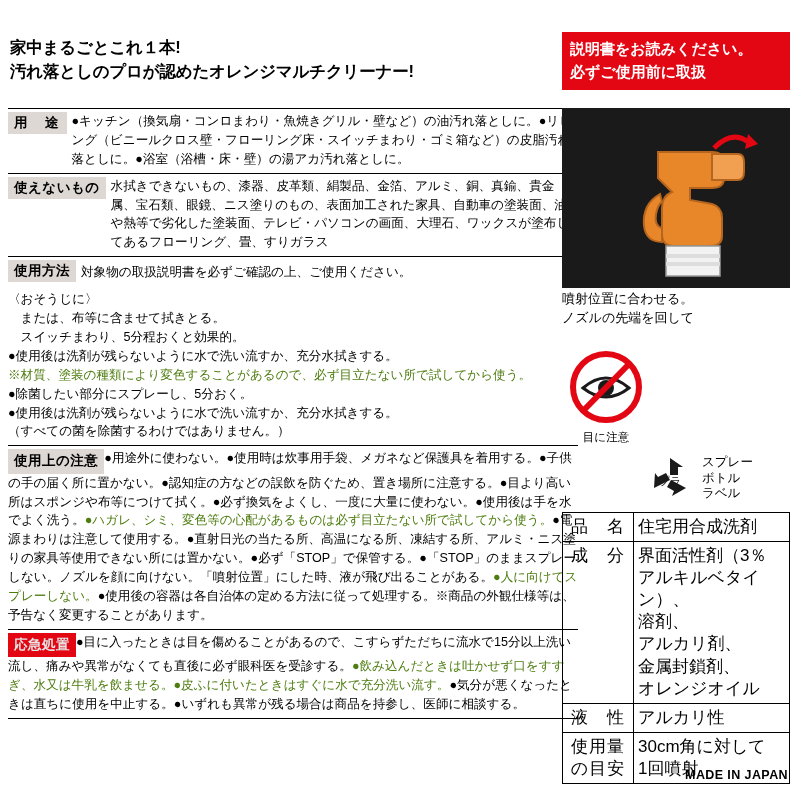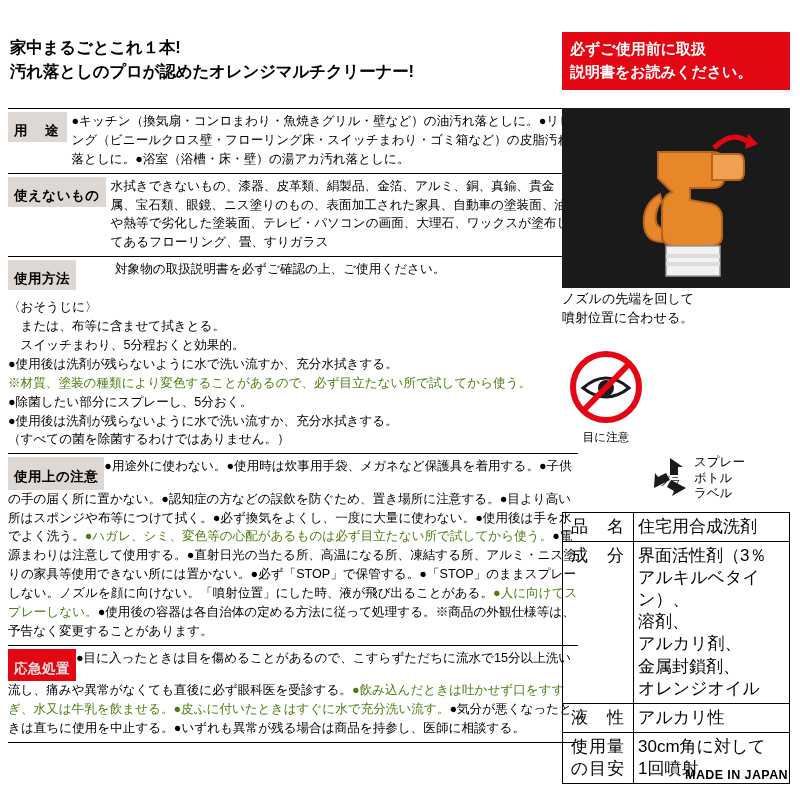--- a/index.html
+++ b/index.html
@@ -34,55 +34,55 @@
 
   .sec{border-top:1px solid #000;position:relative;}
   .sec.first{border-top:1px solid #000;}
   .sec-last{border-bottom:1px solid #000;}
 
   .lbl{
     display:inline-block;
     background:#ddd8d4;
     font-weight:bold;
     font-size:13.5px;
-    padding:10px 6px 2px 6px;
+    padding:2px 6px 2px 6px;
     letter-spacing:2px;
     vertical-align:top;
   }
   .lbl.red{background:#e30613;color:#e5e5e5;letter-spacing:0.5px;}
   .lbl.gray2{letter-spacing:0.5px;}
 
   .body-txt{font-size:12.6px;line-height:1.5;}
 
   .row{display:flex;align-items:flex-start;}
   .row .lbl{flex:0 0 auto;margin-right:5px;}
   .row .txt{flex:1 1 auto;}
 
   .sec-pad{padding:3px 0 4px 0;}
 
   .red-t{color:#4d7c0f;}
 
   
-  .usage-head{display:flex;align-items:flex-start;gap:34px;}
+  .usage-head{display:flex;align-items:flex-end;}
   .usage-body{font-size:12.6px;line-height:1.5;margin-top:8px;}
 
   
   .spray-box{
     position:absolute;right:10px;top:108px;width:228px;height:180px;
     background:#1a1a1a;
   }
   .spray-caption{
     position:absolute;right:10px;top:290px;width:228px;
     font-size:13px;line-height:1.45;text-align:left;
   }
   .eye-block{position:absolute;right:150px;top:350px;width:88px;text-align:center;}
   .eye-label{font-size:11.5px;margin-top:2px;}
 
   .recycle-block{position:absolute;right:10px;top:455px;width:140px;display:flex;align-items:flex-start;}
-  .recycle-text{font-size:12.5px;line-height:1.25;margin-left:4px;}
+  .recycle-text{font-size:12.5px;line-height:1.25;margin-left:12px;}
 
   
   .spec{
     position:absolute;right:10px;top:512px;width:228px;
     border-collapse:collapse;font-size:17px;
   }
   .spec td{border:1px solid #000;padding:3px 4px;vertical-align:top;line-height:1.3;}
   .spec td.k{width:62px;text-align:center;letter-spacing:1px;}
 
   .madein{
@@ -94,22 +94,22 @@
 <body>
 
 <div class="page">
 
   <div class="headline">
     <div>家中まるごとこれ１本!</div>
     <div>汚れ落としのプロが認めたオレンジマルチクリーナー!</div>
   </div>
 
   <div class="warn-box">
+    <div>説明書をお読みください。</div>
     <div>必ずご使用前に取扱</div>
-    <div>説明書をお読みください。</div>
   </div>
 
   <div class="left-col">
 
     <div class="sec first sec-pad">
       <div class="row">
         <span class="lbl">用　途</span>
         <span class="txt body-txt">●キッチン（換気扇・コンロまわり・魚焼きグリル・壁など）の油汚れ落としに。●リビング（ビニールクロス壁・フローリング床・スイッチまわり・ゴミ箱など）の皮脂汚れ落としに。●浴室（浴槽・床・壁）の湯アカ汚れ落としに。</span>
       </div>
     </div>
@@ -165,22 +165,22 @@
       <rect x="104" y="138" width="54" height="30" fill="#f2f2f2" stroke="#999" stroke-width="1.5"></rect>
       <rect x="104" y="146" width="54" height="4" fill="#ddd"></rect>
       <rect x="104" y="154" width="54" height="4" fill="#ddd"></rect>
 
       <path d="M152 40 Q170 22 186 34" fill="none" stroke="#e30613" stroke-width="5"></path>
       <path d="M186 26 L196 36 L183 41 Z" fill="#e30613"></path>
     </svg>
   </div>
 
   <div class="spray-caption">
+    <div>噴射位置に合わせる。</div>
     <div>ノズルの先端を回して</div>
-    <div>噴射位置に合わせる。</div>
   </div>
 
   <div class="eye-block">
     <svg width="74" height="74" viewBox="0 0 74 74">
       <circle cx="37" cy="37" r="33" fill="#fff" stroke="#e30613" stroke-width="6"></circle>
       <path d="M14 38 Q37 18 60 38 Q37 56 14 38 Z" fill="#fff" stroke="#1a1a1a" stroke-width="3"></path>
       <circle cx="37" cy="38" r="8" fill="#1a1a1a"></circle>
       <line x1="13" y1="62" x2="61" y2="13" stroke="#e30613" stroke-width="6"></line>
     </svg>
     <div class="eye-label">目に注意</div>

